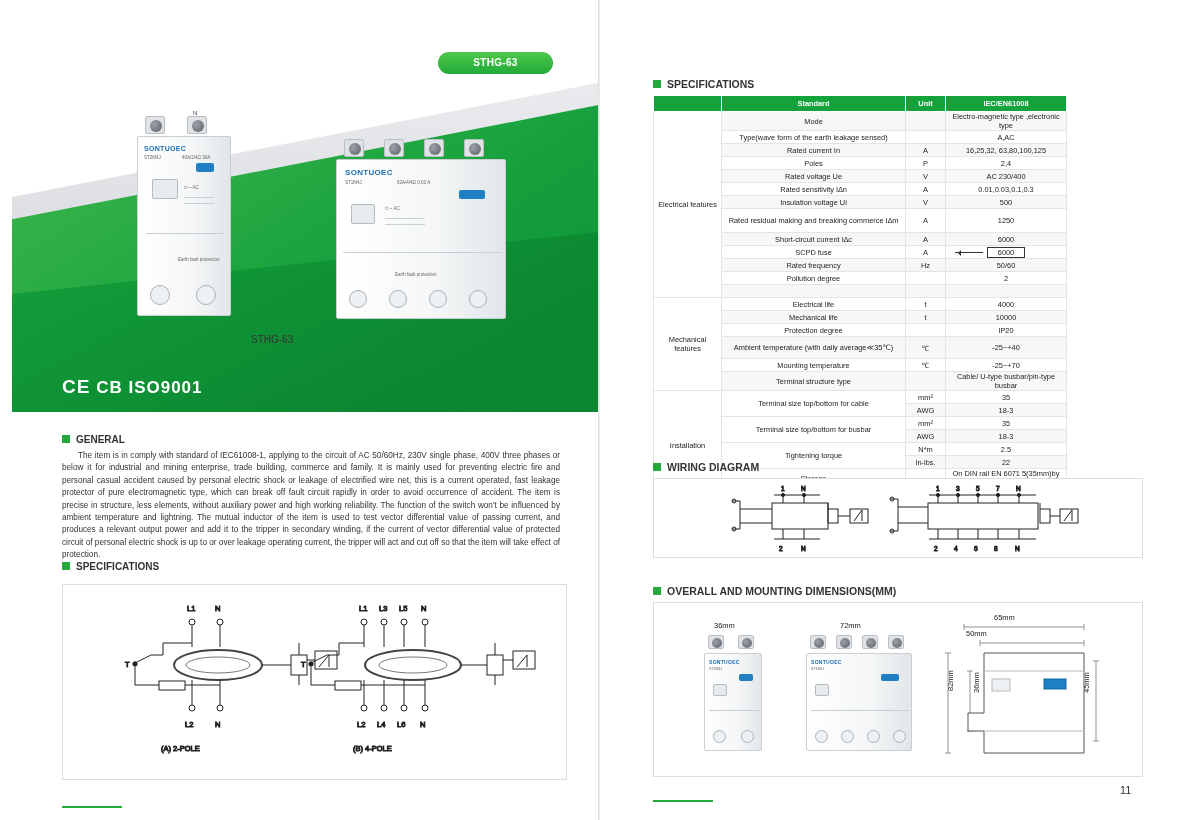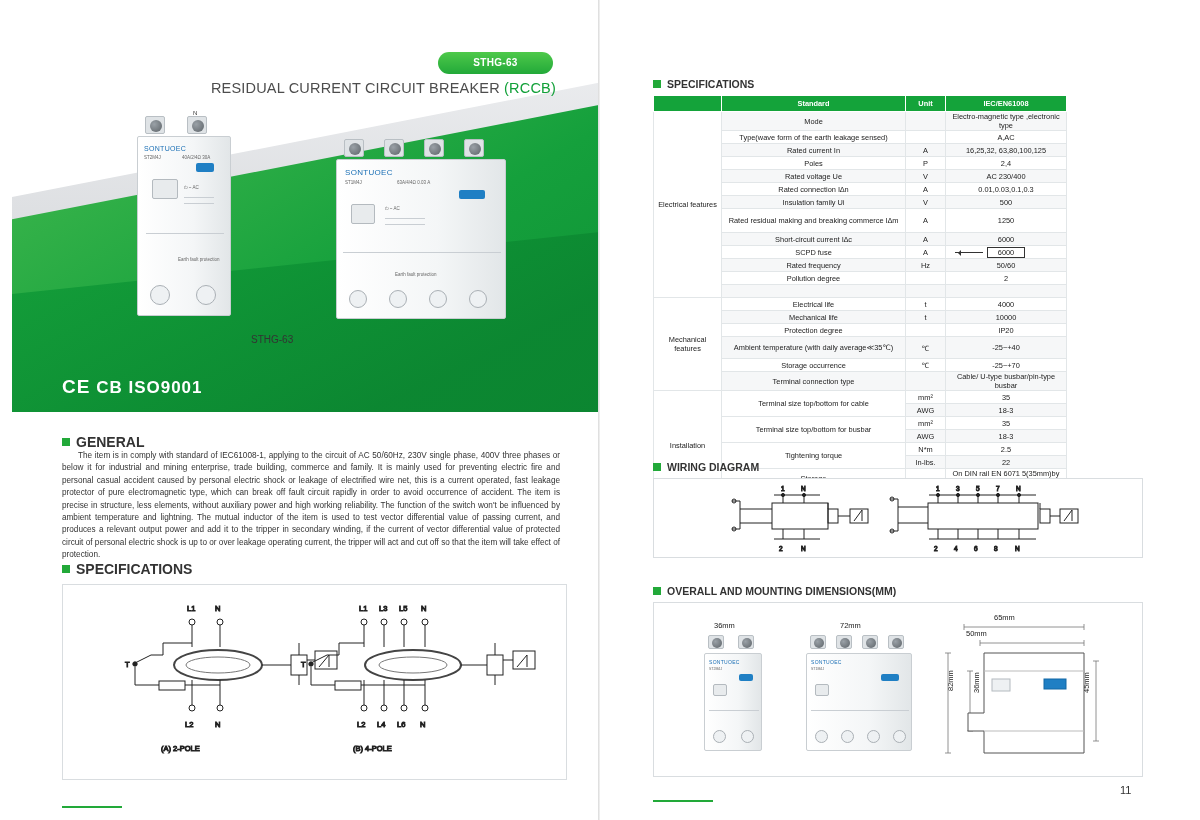--- a/index.html
+++ b/index.html
@@ -59,35 +59,35 @@
     text-align:right;
   }
   .certs .ce { font-size:19px; }
 
   
   .prod { position:absolute; }
   .breaker-body {
     position:absolute; background:linear-gradient(90deg,#ffffff 0%,#f4f6f7 60%,#e2e6e8 100%);
     border:1px solid #c9ced2; border-radius:2px;
   }
-  .brand-txt { position:absolute; font-size:7px; font-weight:normal; color:#1a6fb5; letter-spacing:.3px; }
+  .brand-txt { position:absolute; font-size:7px; font-weight:bold; color:#1a6fb5; letter-spacing:.3px; }
   .brand-sub { position:absolute; font-size:4.5px; color:#666; }
   .term-hole {
     position:absolute; width:20px; height:18px; background:#dfe3e6; border:1px solid #b9bfc4; border-radius:2px;
   }
   .term-hole i { position:absolute; left:4px; top:3px; width:12px; height:12px; border-radius:50%;
     background:radial-gradient(circle at 35% 35%, #9aa1a7, #5d6368); display:block;}
   .blue-lever { position:absolute; background:#1f7fc4; border-radius:2px; }
   .knob { position:absolute; border:1px solid #aab0b5; border-radius:50%; background:#eef1f3; }
   .test-btn { position:absolute; background:#e8ebed; border:1px solid #b4babf; border-radius:2px; }
   .slot { position:absolute; background:#c9ced3; }
 
   
   .sec-title {
-    position:absolute; font-size:14px; font-weight:bold; color:#333;
+    position:absolute; font-size:10px; font-weight:bold; color:#333;
   }
   .sec-title .sq {
     display:inline-block; width:8px; height:8px; background:#22a939; margin-right:6px;
     vertical-align:middle; position:relative; top:-1px;
   }
   .general-text {
     position:absolute; left:56px; top:444px; width:498px;
     font-size:8.2px; line-height:12.4px; color:#333; text-align:justify;
   }
   .general-text .indent { display:inline-block; width:16px; }
@@ -206,24 +206,20 @@
           <div class="slot" style="left:6px; top:92px; width:158px; height:1px;"></div>
           <div class="brand-sub" style="left:58px; top:112px;">Earth fault protection</div>
           <div class="knob" style="left:12px; top:130px; width:18px; height:18px;"></div>
           <div class="knob" style="left:52px; top:130px; width:18px; height:18px;"></div>
           <div class="knob" style="left:92px; top:130px; width:18px; height:18px;"></div>
           <div class="knob" style="left:132px; top:130px; width:18px; height:18px;"></div>
         </div>
       </div>
 
       <div class="badge">STHG-63</div>
-      <div class="hero-title">
-        <span>RESIDUAL CURRENT CIRCUIT BREAKER</span>
-        <span class="accent">(RCCB)</span>
-      </div>
       <div class="prod-caption">STHG-63</div>
 
       <div class="certs">
         <span class="ce">CE</span>
         <span>CB  ISO9001</span>
       </div>
 
       <div class="sec-title" style="left:56px; top:428px;">
         <span class="sq"></span><span>GENERAL</span>
       </div>
@@ -366,26 +362,26 @@
         <td class="param">Poles</td>
         <td>P</td>
         <td>2,4</td>
       </tr>
       <tr>
         <td class="param">Rated voltage Ue</td>
         <td>V</td>
         <td>AC 230/400</td>
       </tr>
       <tr>
-        <td class="param">Rated connection I∆n</td>
+        <td class="param">Rated sensitivity I∆n</td>
         <td>A</td>
         <td>0.01,0.03,0.1,0.3</td>
       </tr>
       <tr>
-        <td class="param">Insulation family Ui</td>
+        <td class="param">Insulation voltage Ui</td>
         <td>V</td>
         <td>500</td>
       </tr>
       <tr>
         <td class="param" style="height:24px;">Rated residual making and breaking commerce I∆m</td>
         <td>A</td>
         <td>1250</td>
       </tr>
       <tr>
         <td class="param">Short-circuit current I∆c</td>
@@ -433,26 +429,26 @@
         <td class="param">Protection degree</td>
         <td></td>
         <td>IP20</td>
       </tr>
       <tr>
         <td class="param" style="height:22px;">Ambient temperature (with daily average≪35℃)</td>
         <td>℃</td>
         <td>-25~+40</td>
       </tr>
       <tr>
-        <td class="param">Storage occurrence</td>
+        <td class="param">Mounting temperature</td>
         <td>℃</td>
         <td>-25~+70</td>
       </tr>
       <tr>
-        <td class="param">Terminal connection type</td>
+        <td class="param">Terminal structure type</td>
         <td></td>
         <td>Cable/ U-type busbar/pin-type busbar</td>
       </tr>
 
       <tr>
         <td class="grp" rowspan="8">Installation</td>
         <td class="param" rowspan="2">Terminal size top/bottom for cable</td>
         <td>mm²</td>
         <td>35</td>
       </tr>

